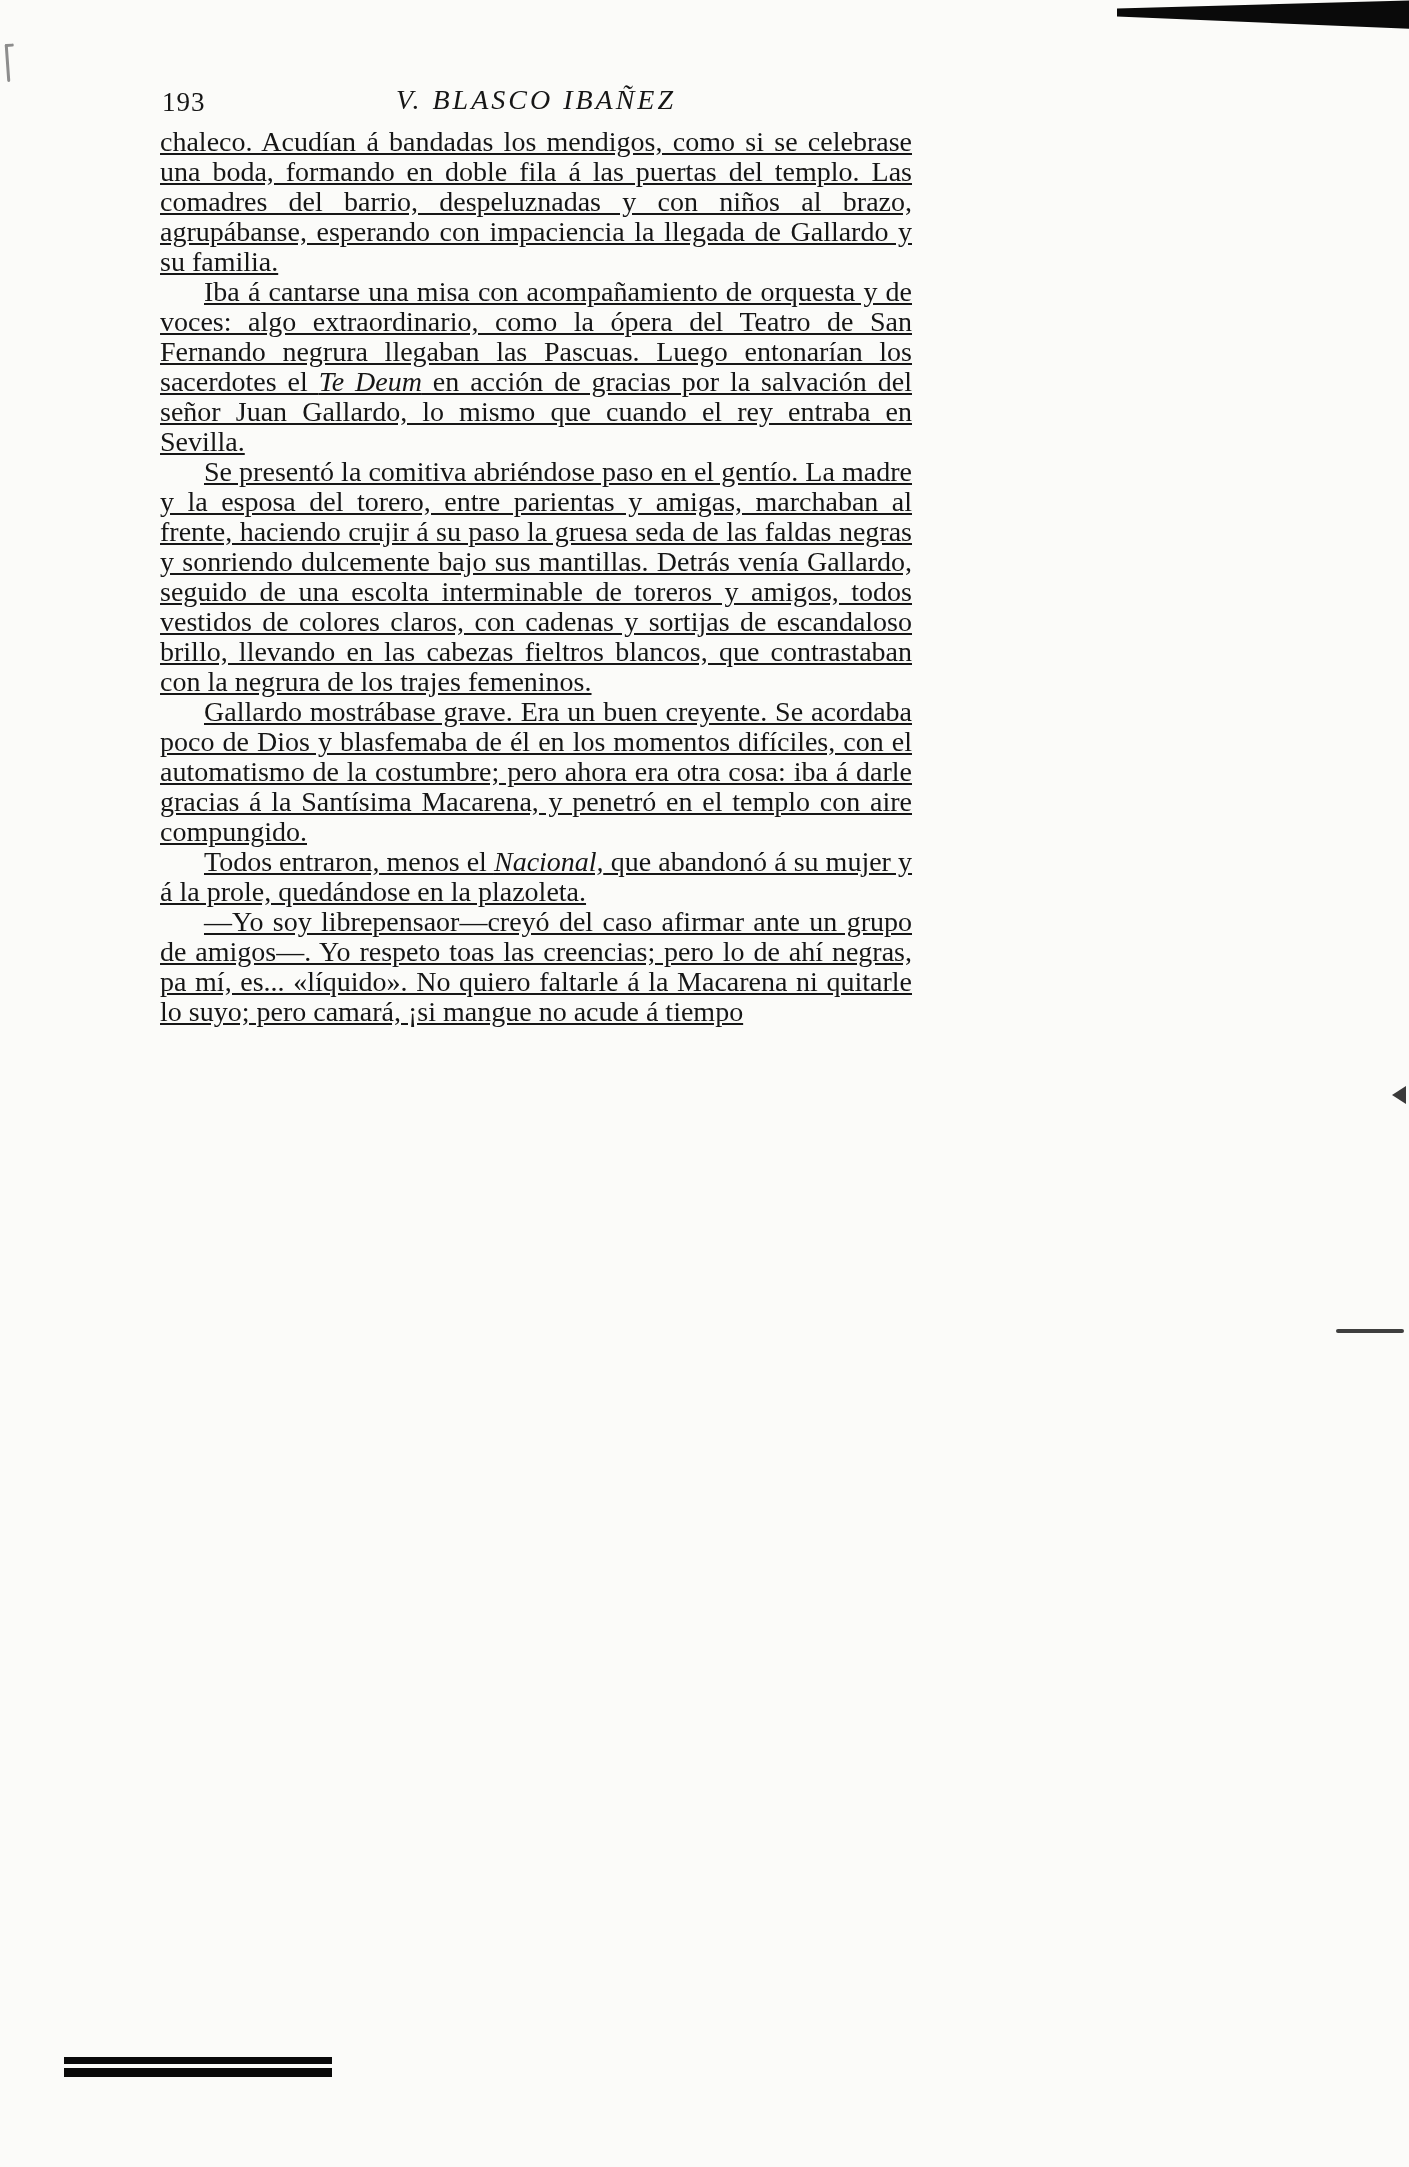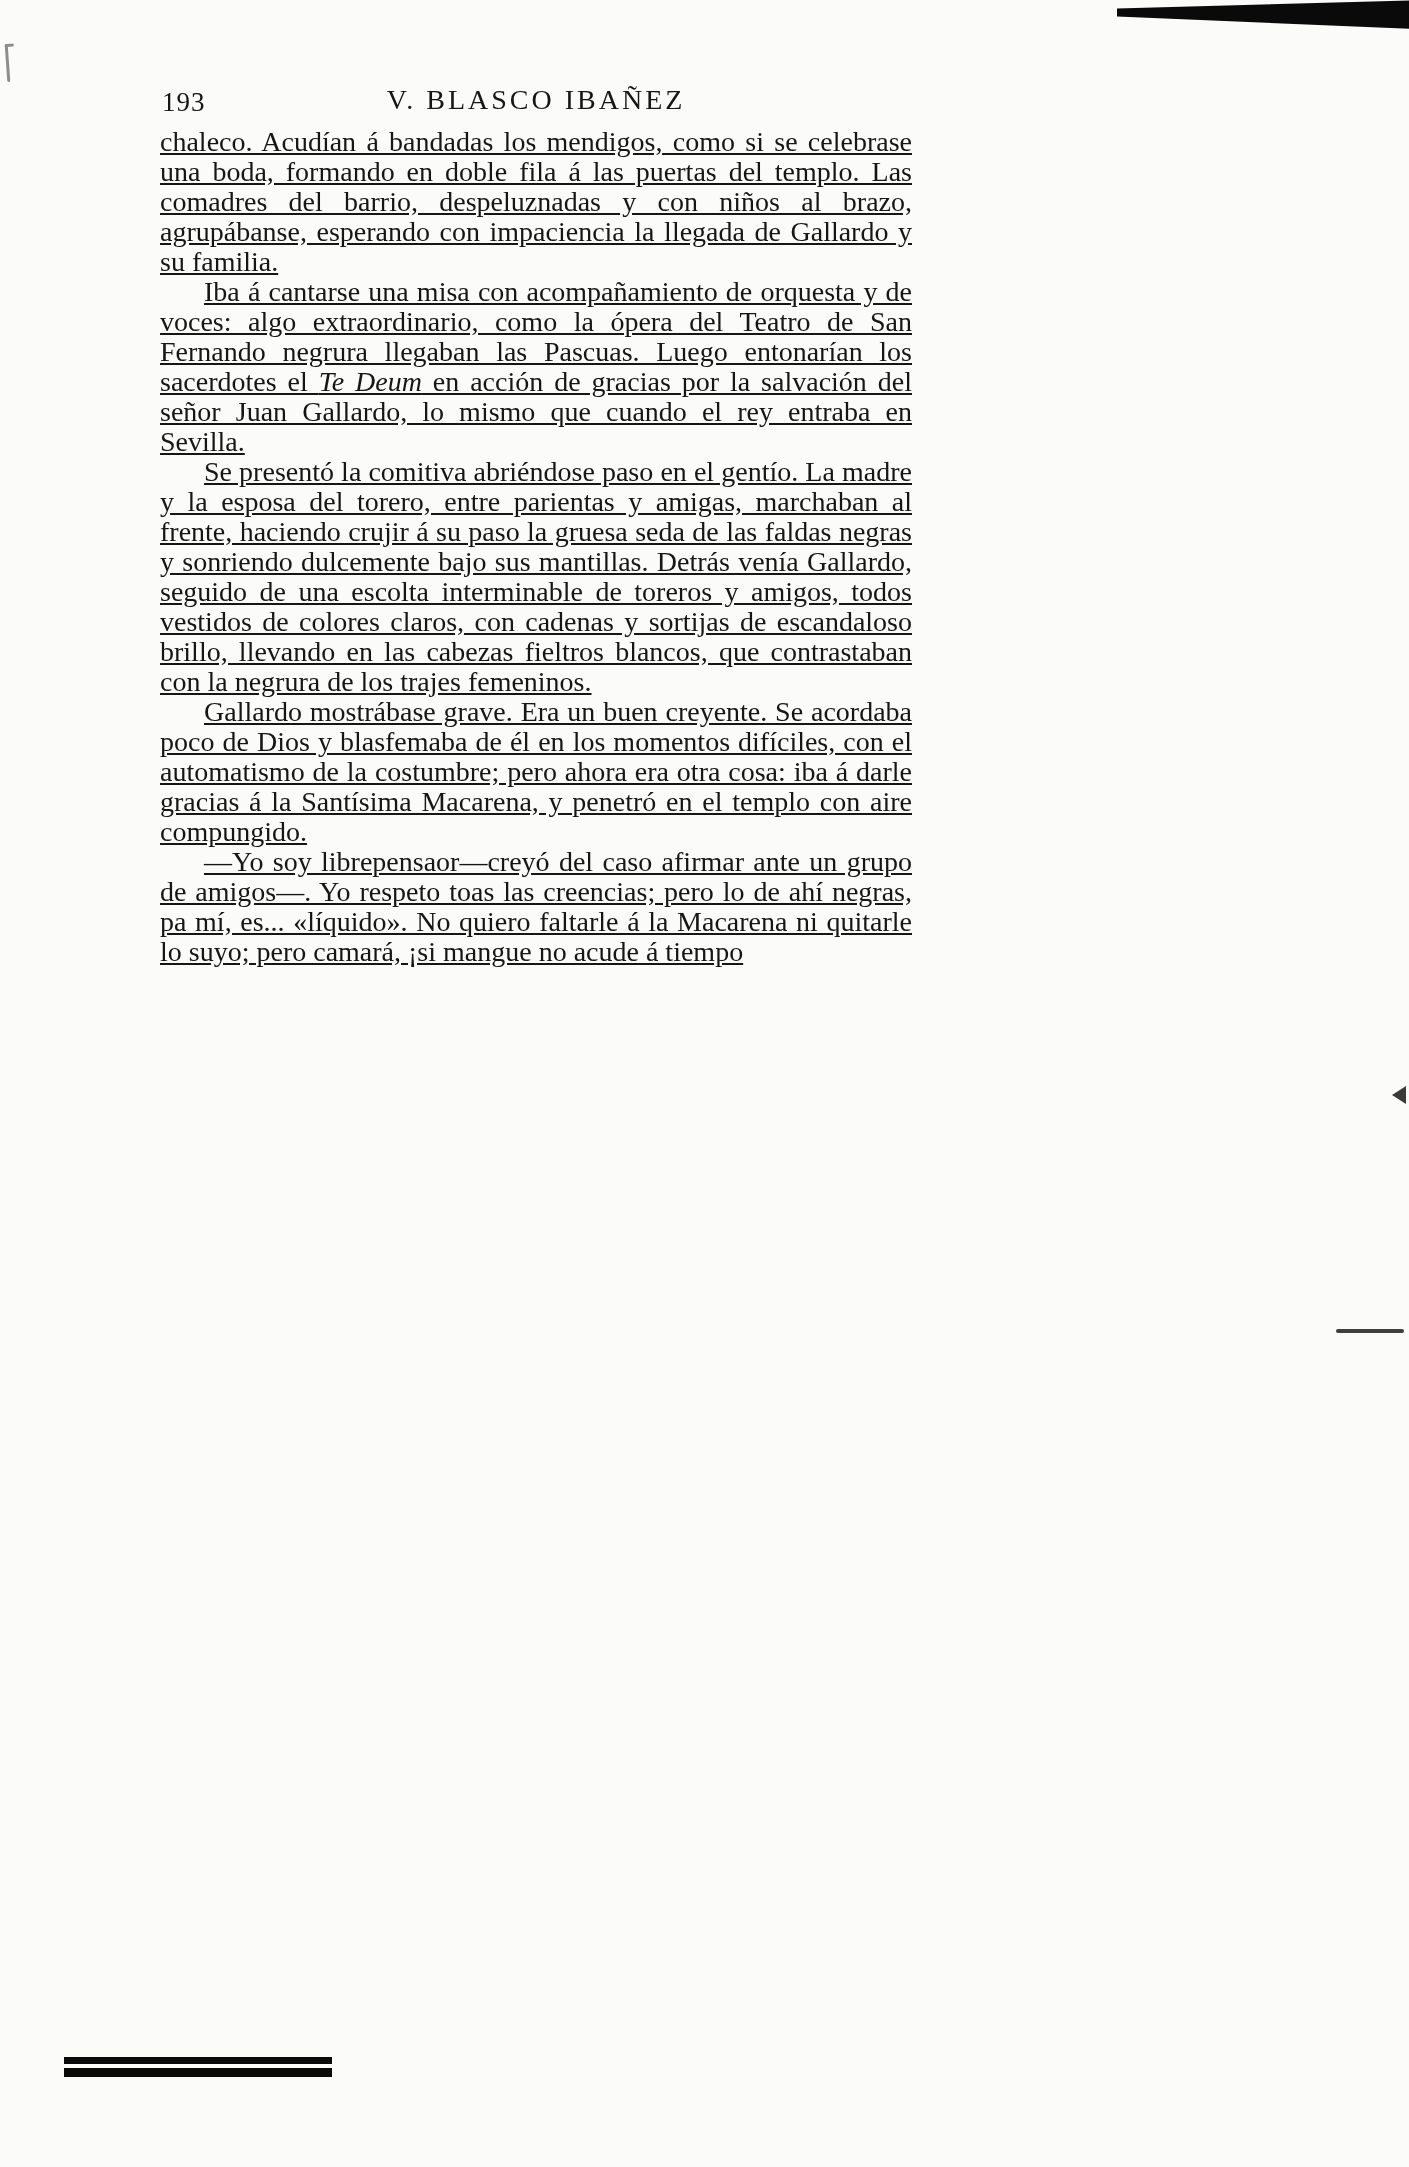--- a/index.html
+++ b/index.html
@@ -27,20 +27,21 @@
   .page-number {
     position: absolute;
     left: 2px;
     top: 3px;
     font-size: 27px;
     letter-spacing: 1px;
   }
   .running-title {
     display: block;
     text-align: center;
+    font-style: italic;
     font-size: 28px;
     letter-spacing: 3px;
     white-space: nowrap;
   }
 
   
   .text-block {
     position: absolute;
     left: 160px;
     top: 127px;
@@ -134,20 +135,21 @@
 <main class="text-block">
 
   <p class="para no-indent"><span>chaleco. Acudían á bandadas los mendigos, como si se celebrase una boda, formando en doble fila á las puertas del templo. Las comadres del barrio, despeluznadas y con niños al brazo, agrupábanse, esperando con impaciencia la llegada de Gallardo y su familia.</span></p>
 
   <p class="para"><span>Iba á cantarse una misa con acompañamiento de orquesta y de voces: algo extraordinario, como la ópera del Teatro de San Fernando negrura llegaban las Pascuas. Luego entonarían los sacerdotes el </span><i class="ital">Te Deum</i><span> en acción de gracias por la salvación del señor Juan Gallardo, lo mismo que cuando el rey entraba en Sevilla.</span></p>
 
   <p class="para"><span>Se presentó la comitiva abriéndose paso en el gentío. La madre y la esposa del torero, entre parientas y amigas, marchaban al frente, haciendo crujir á su paso la gruesa seda de las faldas negras y sonriendo dulcemente bajo sus mantillas. Detrás venía Gallardo, seguido de una escolta interminable de toreros y amigos, todos vestidos de colores claros, con cadenas y sortijas de escandaloso brillo, llevando en las cabezas fieltros blancos, que contrastaban con la negrura de los trajes femeninos.</span></p>
 
   <p class="para"><span>Gallardo mostrábase grave. Era un buen creyente. Se acordaba poco de Dios y blasfemaba de él en los momentos difíciles, con el automatismo de la costumbre; pero ahora era otra cosa: iba á darle gracias á la Santísima Macarena, y penetró en el templo con aire compungido.</span></p>
 
+  <p class="para"><span>Todos entraron, menos el </span><i class="ital">Nacional,</i><span> que abandonó á su mujer y á la prole, quedándose en la plazoleta.</span></p>
 
   <p class="para"><span>—Yo soy librepensaor—creyó del caso afirmar ante un grupo de amigos—. Yo respeto toas las creencias; pero lo de ahí negras, pa mí, es... «líquido». No quiero faltarle á la Macarena ni quitarle lo suyo; pero camará, ¡si mangue no acude á tiempo</span></p>
 
 </main>
 
 <div class="artifact-top-right"></div>
 <div class="artifact-left-mark"></div>
 <div class="artifact-right-chevron"></div>
 <div class="artifact-right-dash"></div>
 <div class="artifact-bottom-left"></div>

